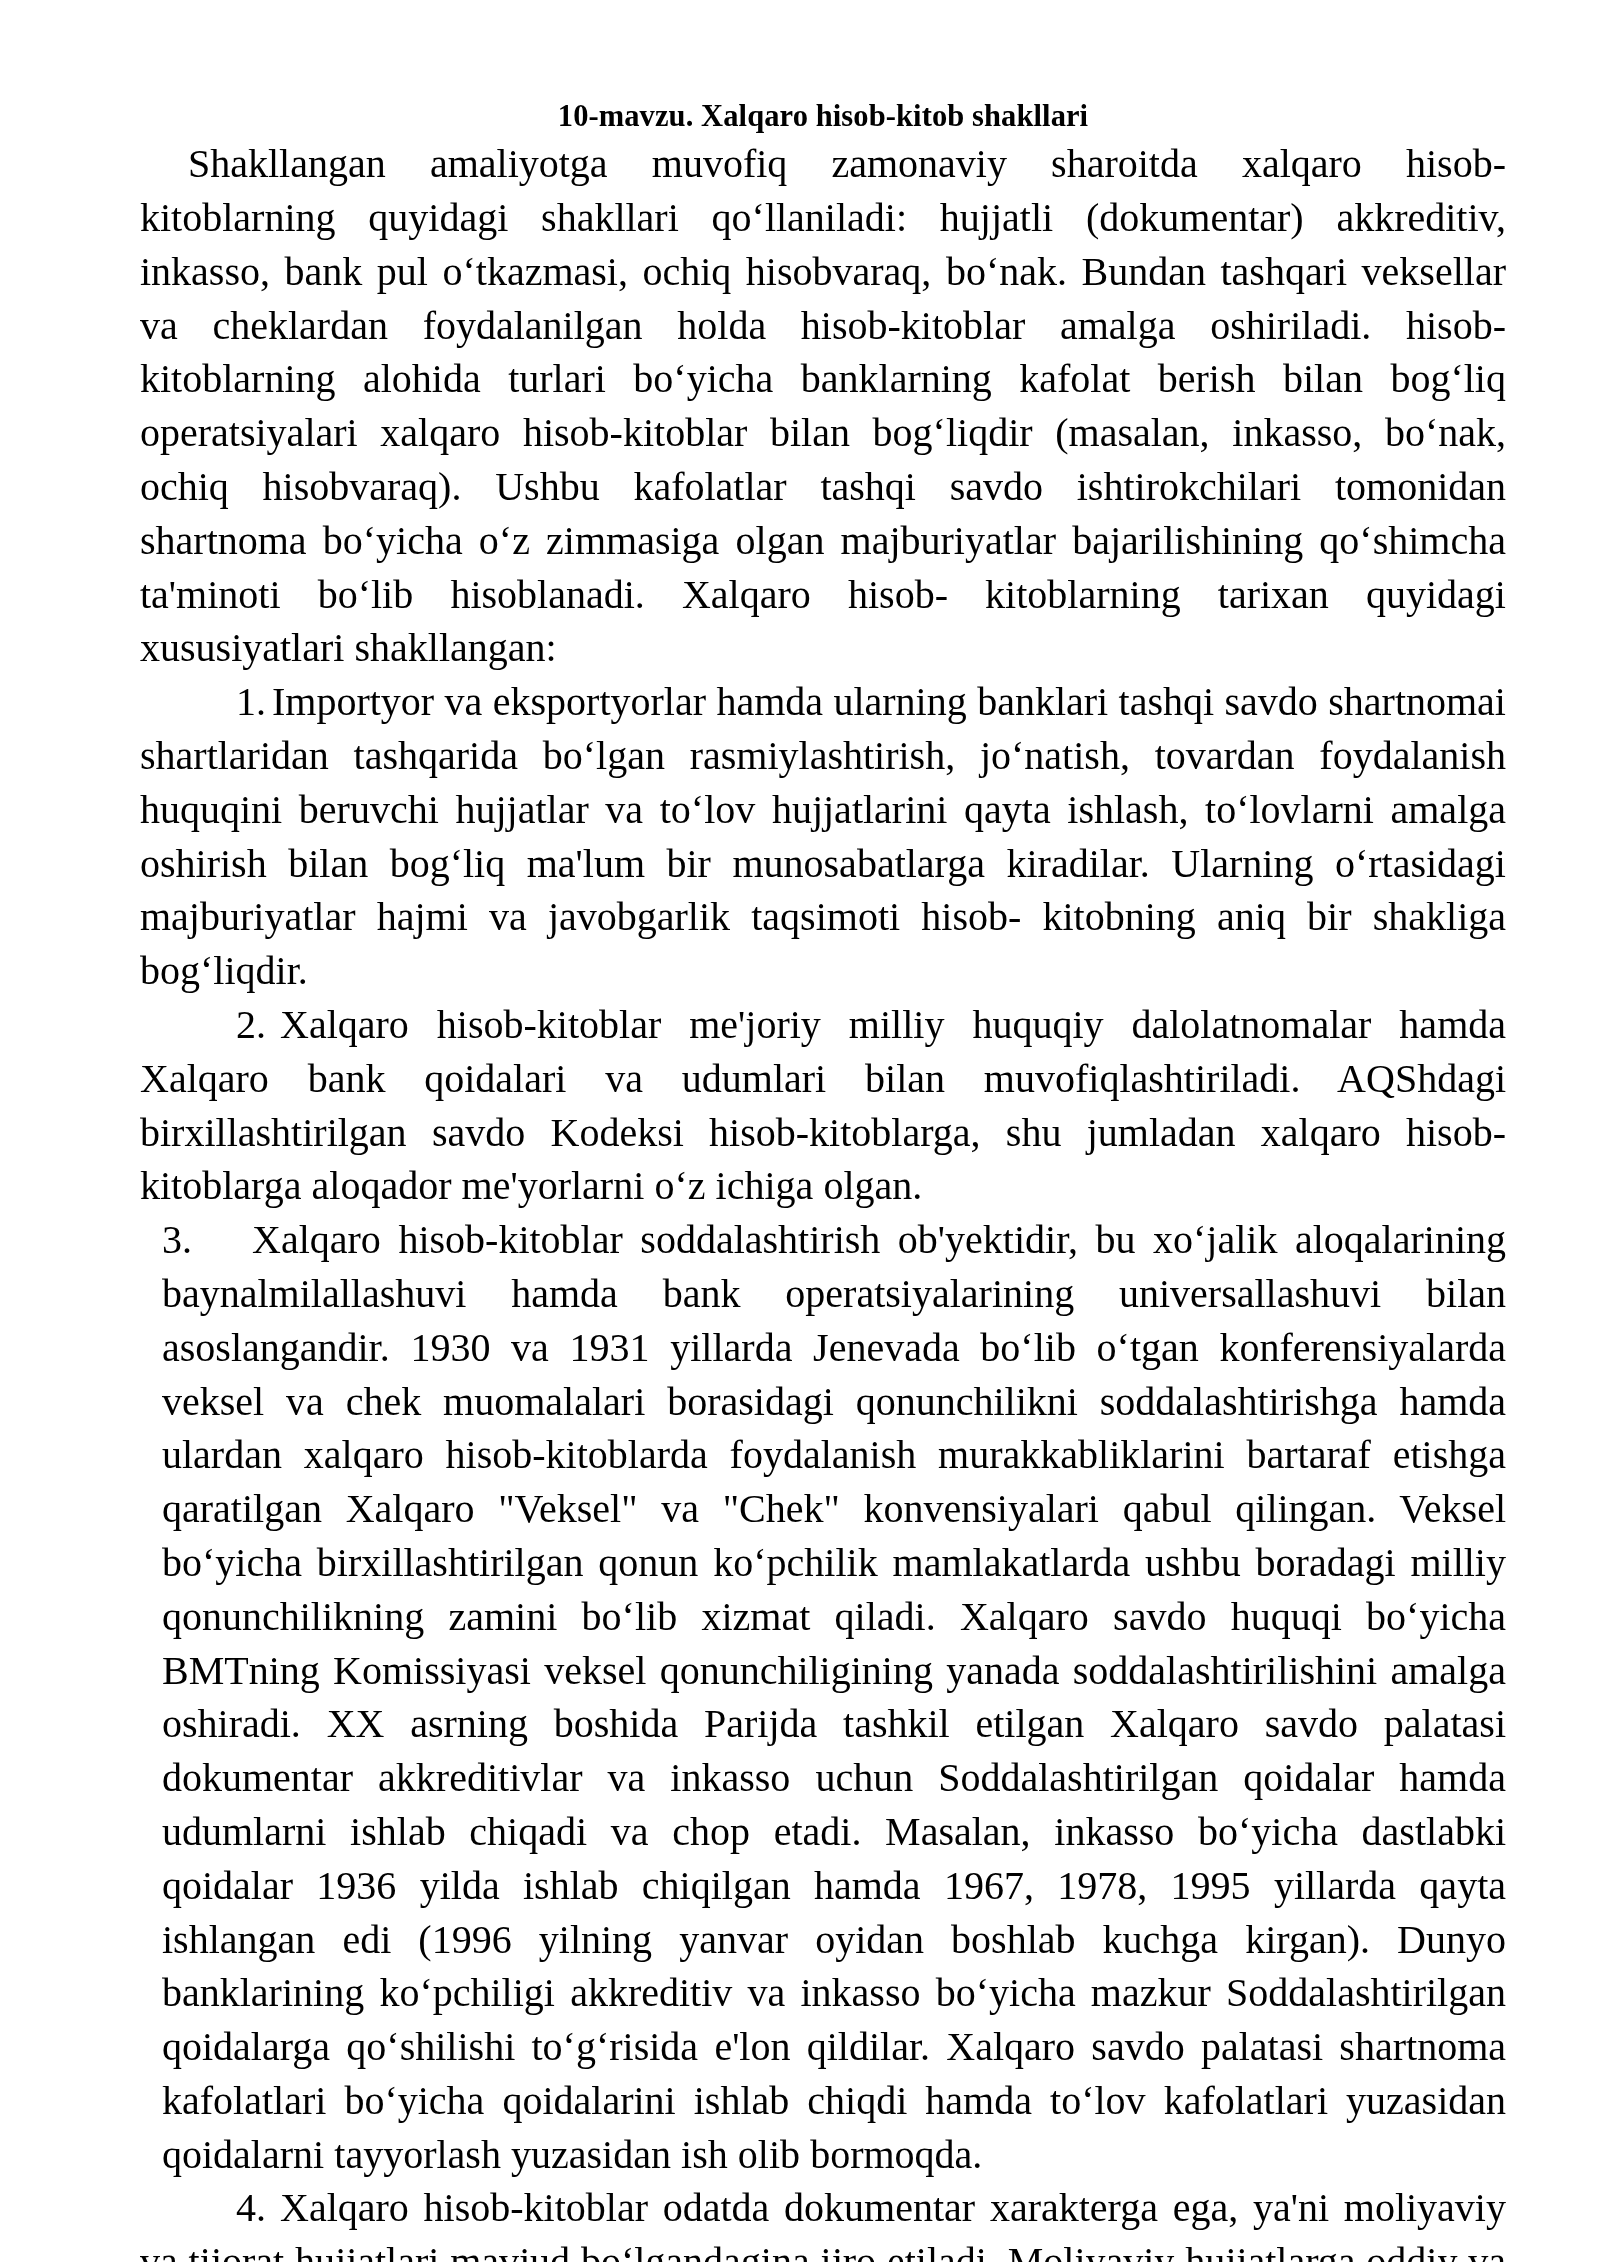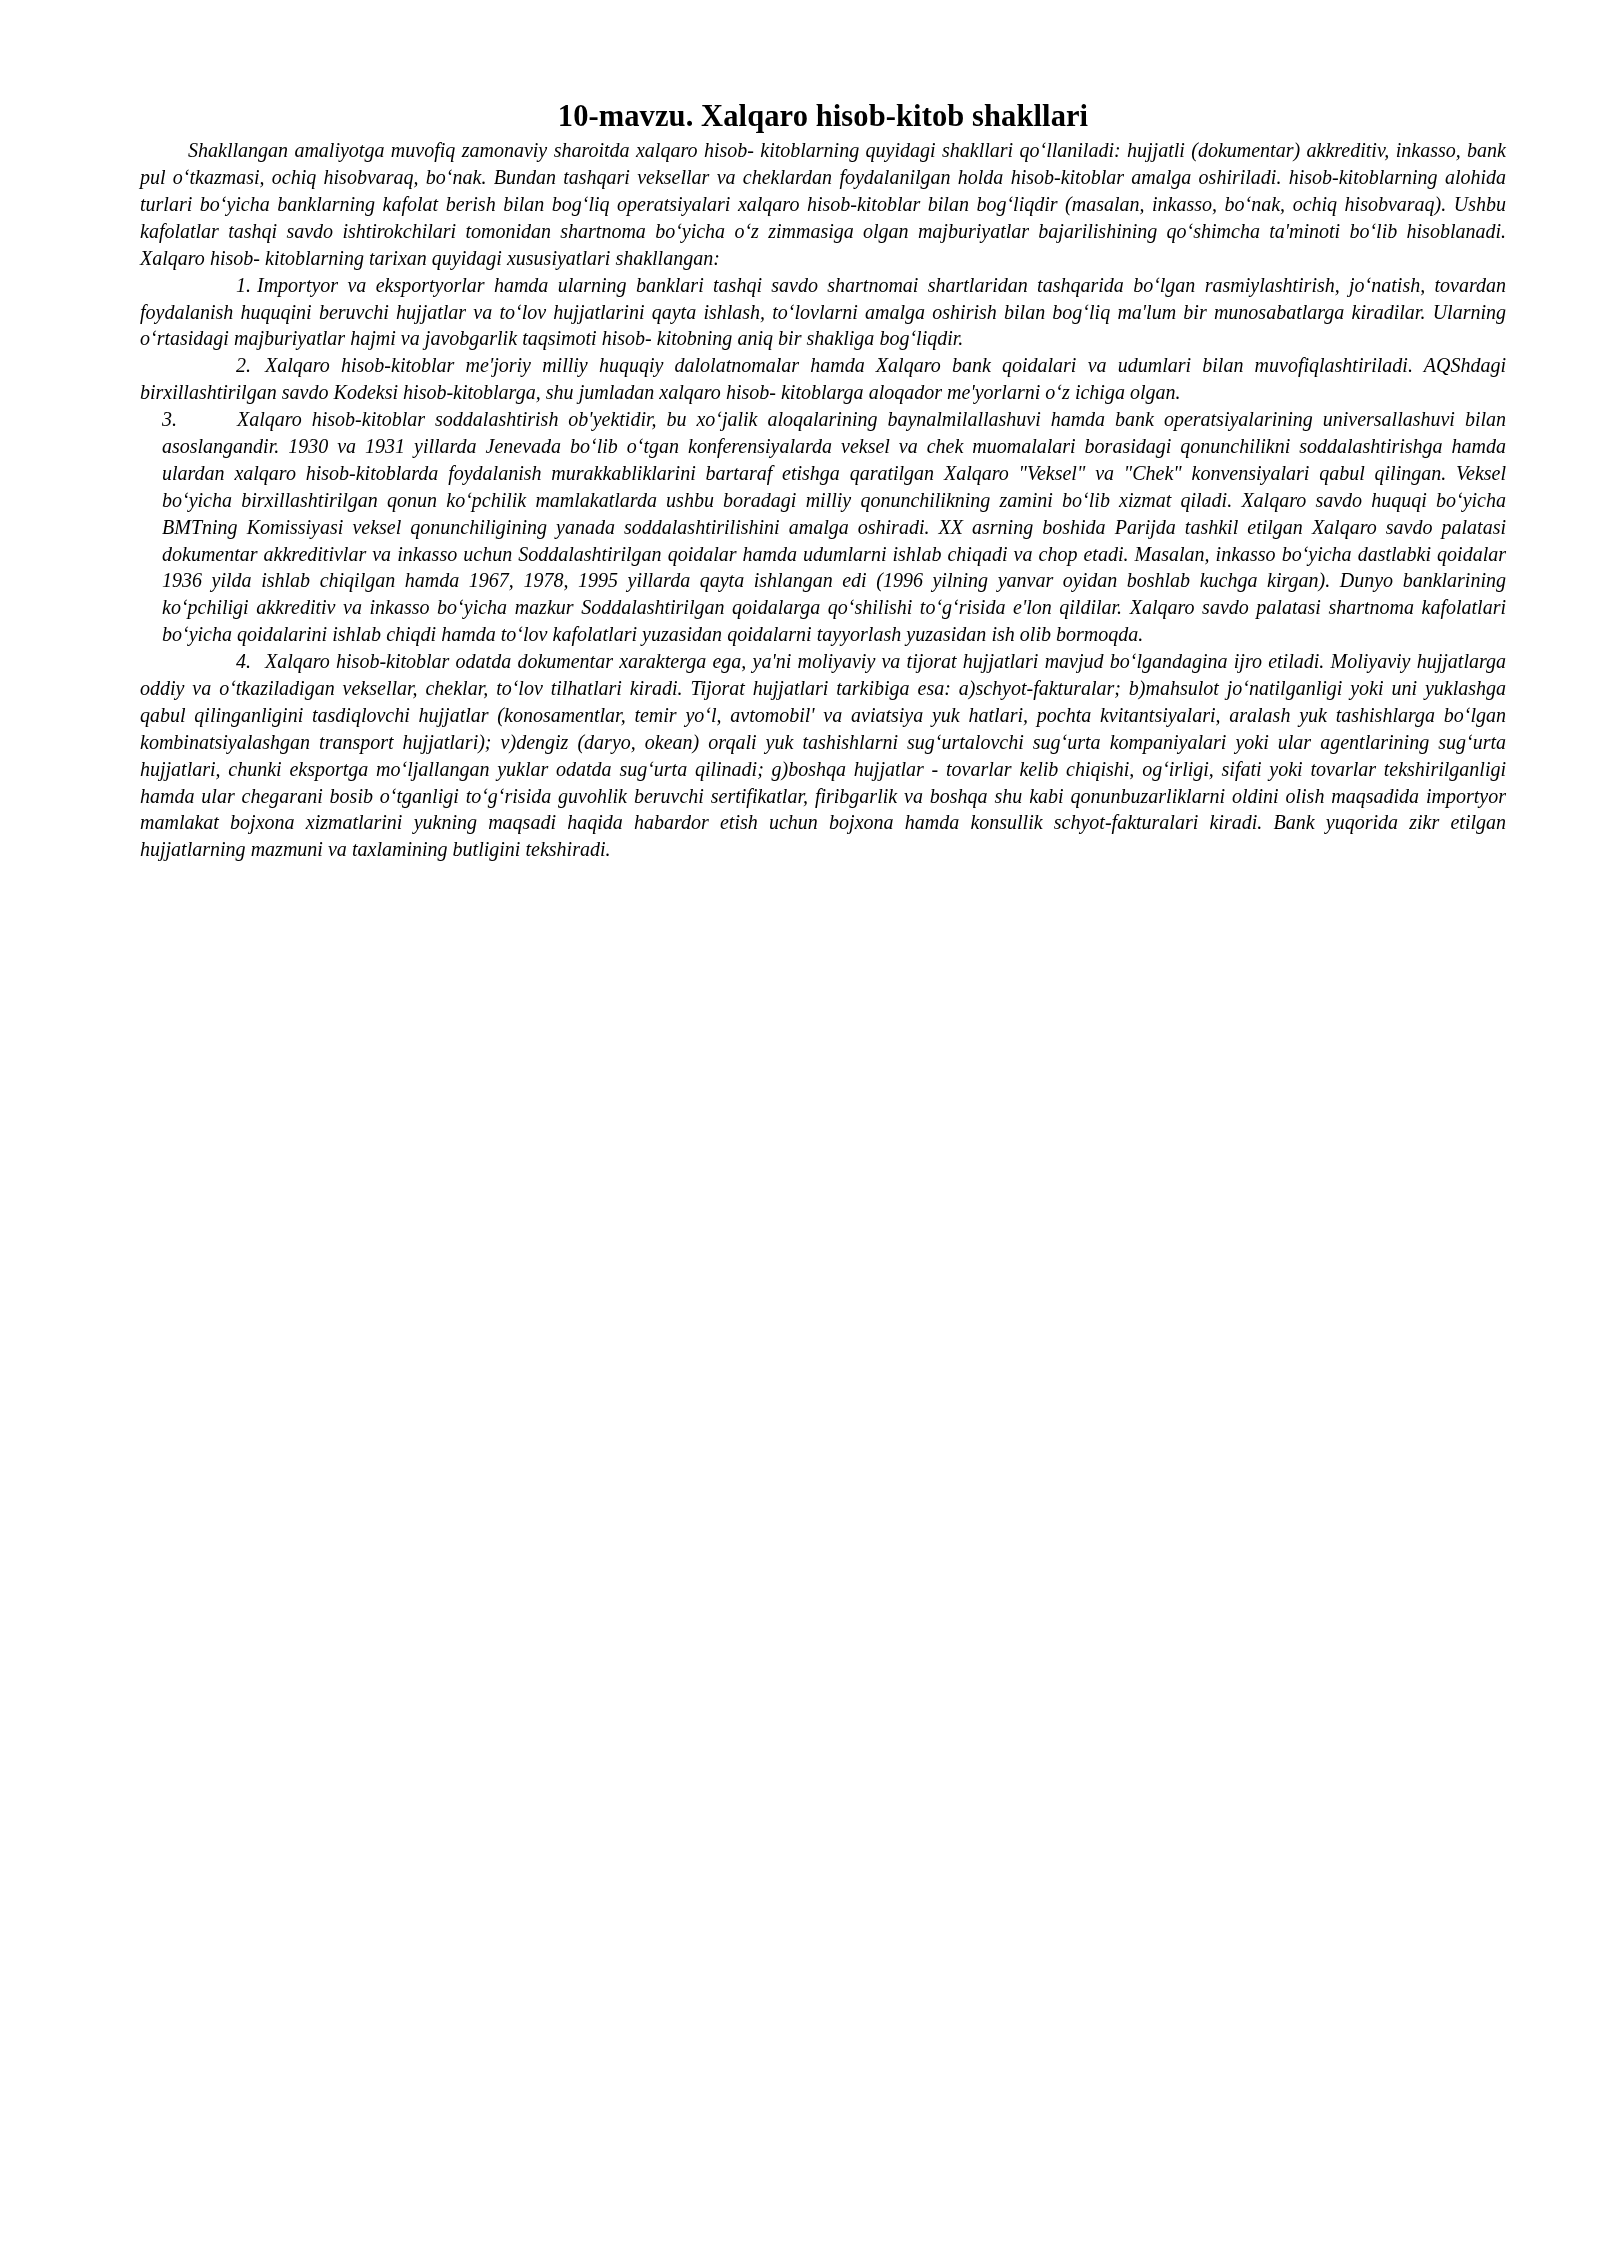--- a/index.html
+++ b/index.html
@@ -28,29 +28,28 @@
   }
   .doc-title {
     font-size: 30.5px;
     font-weight: bold;
     text-align: center;
     line-height: 1.22;
     margin: 0 0 2px 0;
     letter-spacing: 0.1px;
   }
   p.body-par {
-    font-size: 20px;
+    font-size: 40px;
     line-height: 1.345;
     text-align: justify;
     text-justify: inter-word;
     margin: 0;
     text-indent: 48px;
     hyphens: none;
     word-spacing: 0.1px;
-    font-style: italic;
   }
   
   .block-indent {
     margin-left: 22px;
     width: 1344px;
   }
   .block-indent p.body-par {
     text-indent: 0;
   }
   .gap-before {

